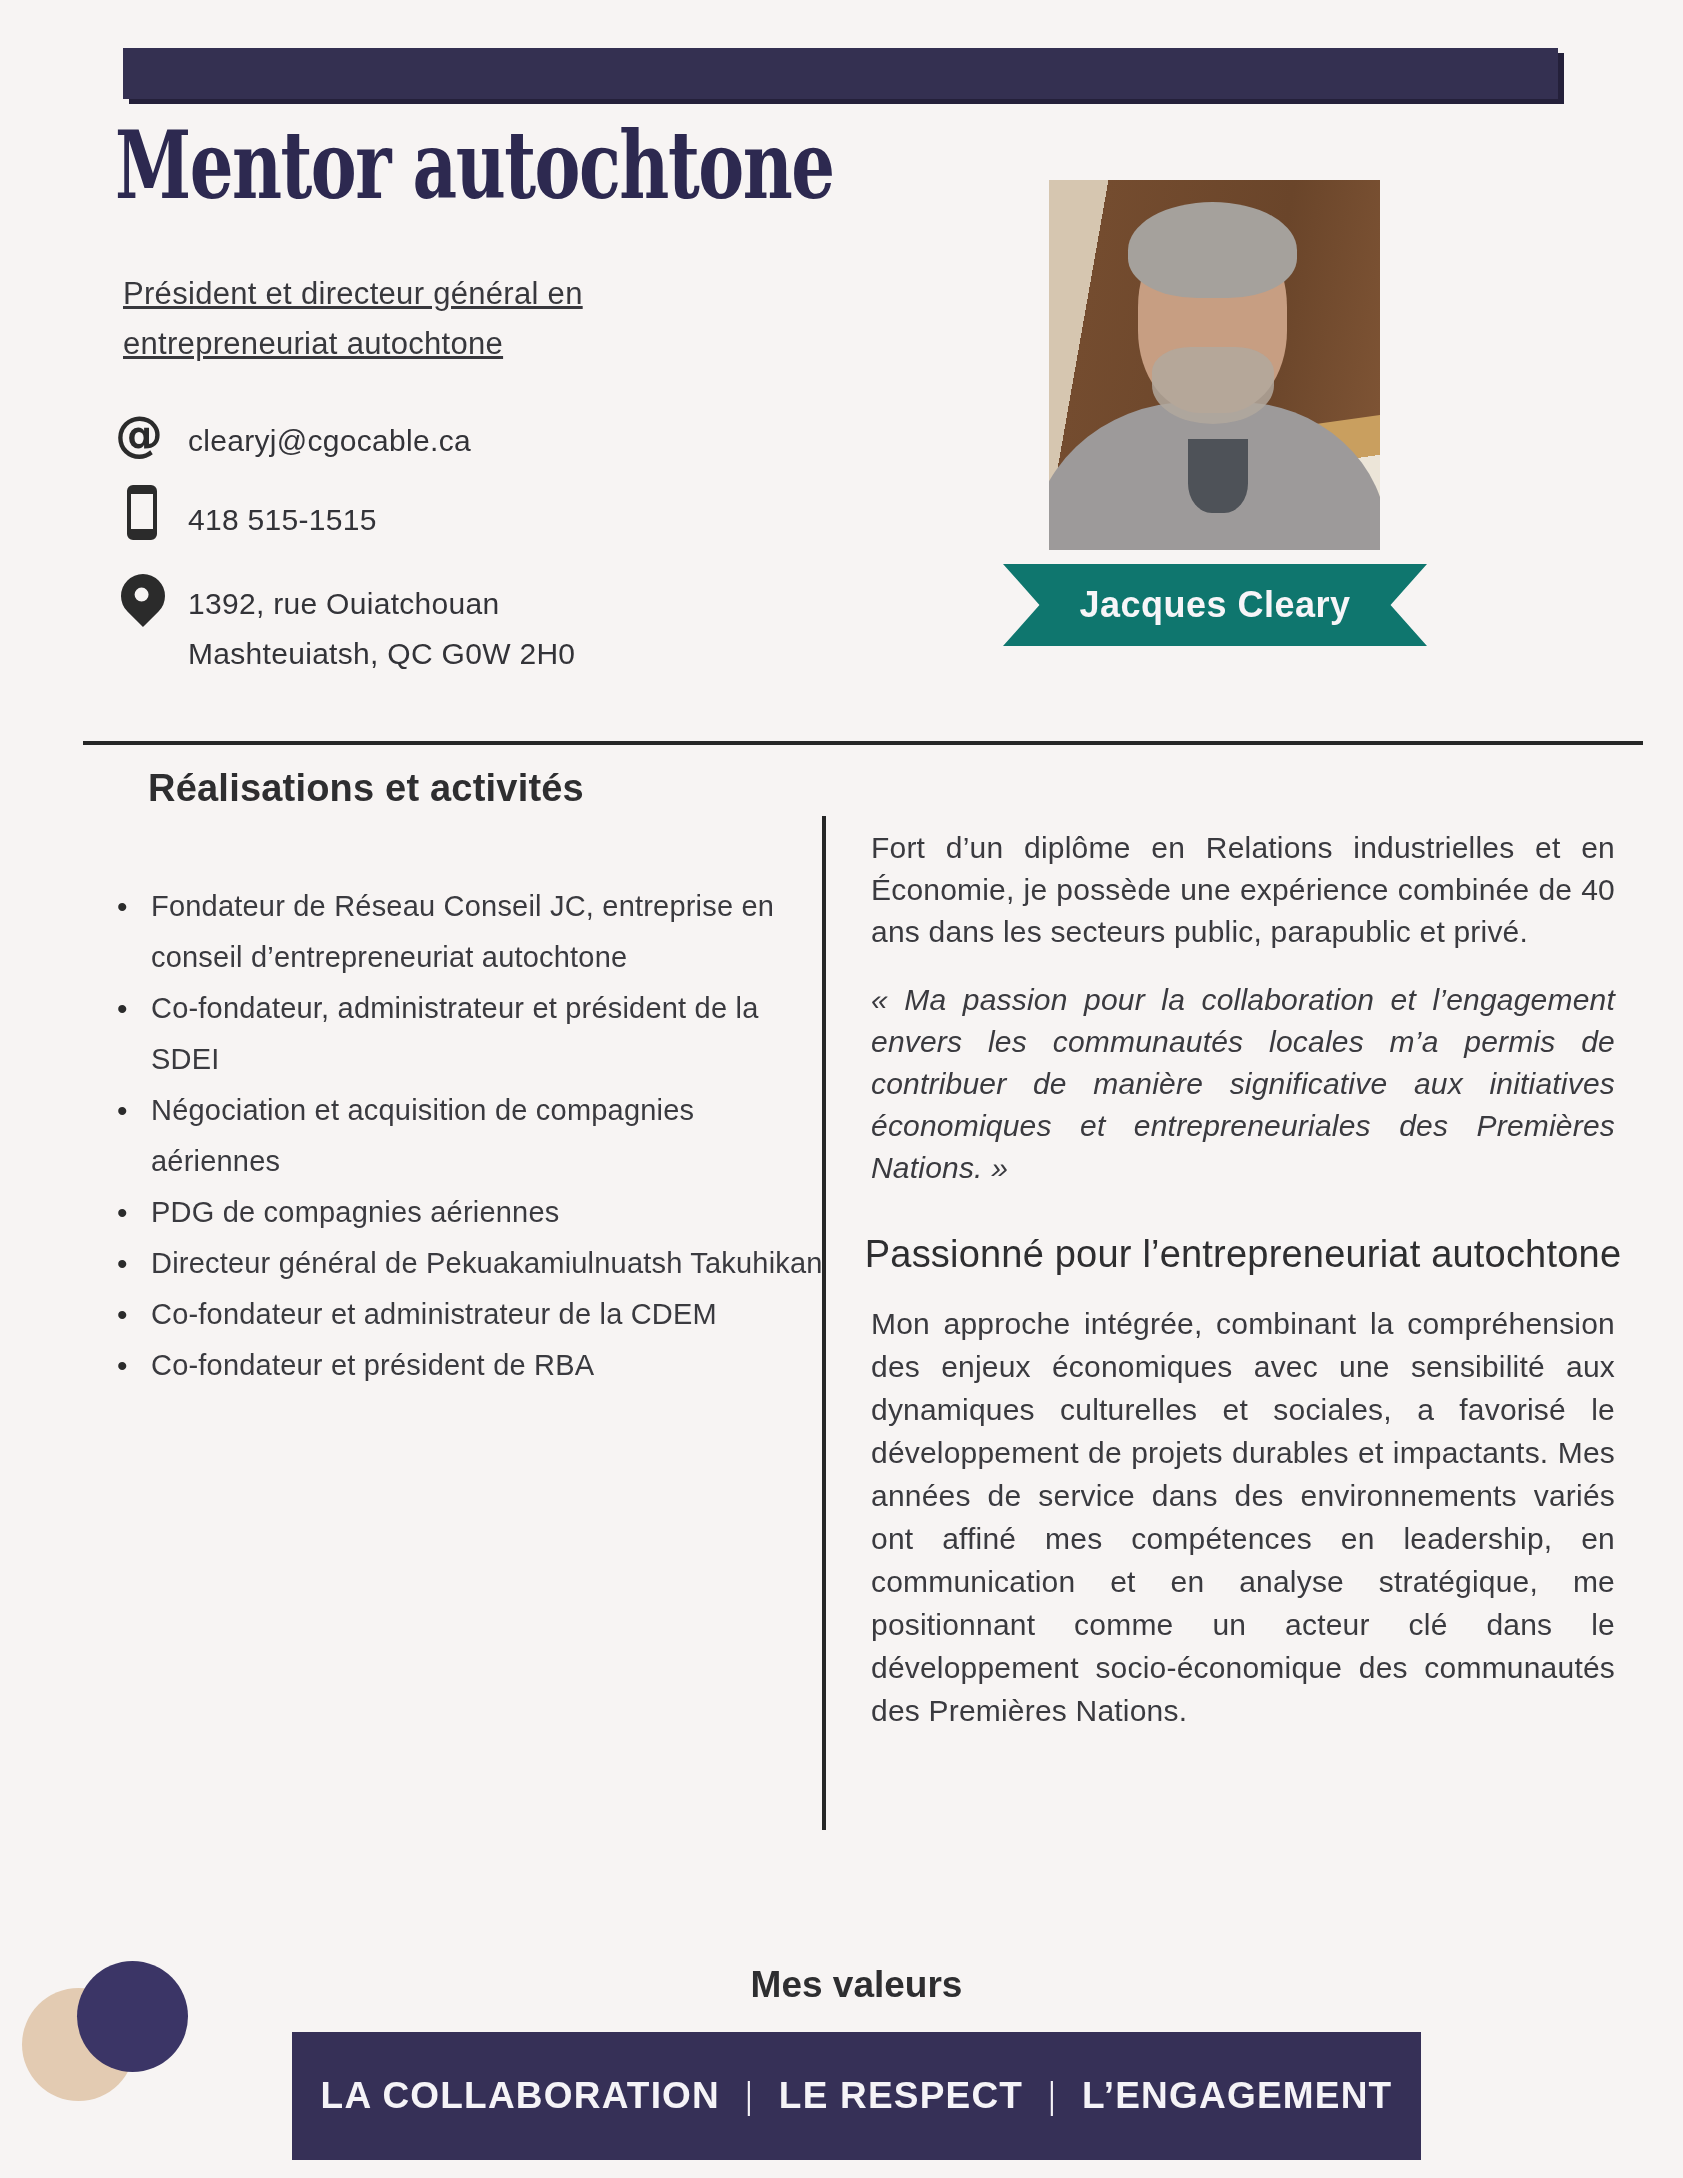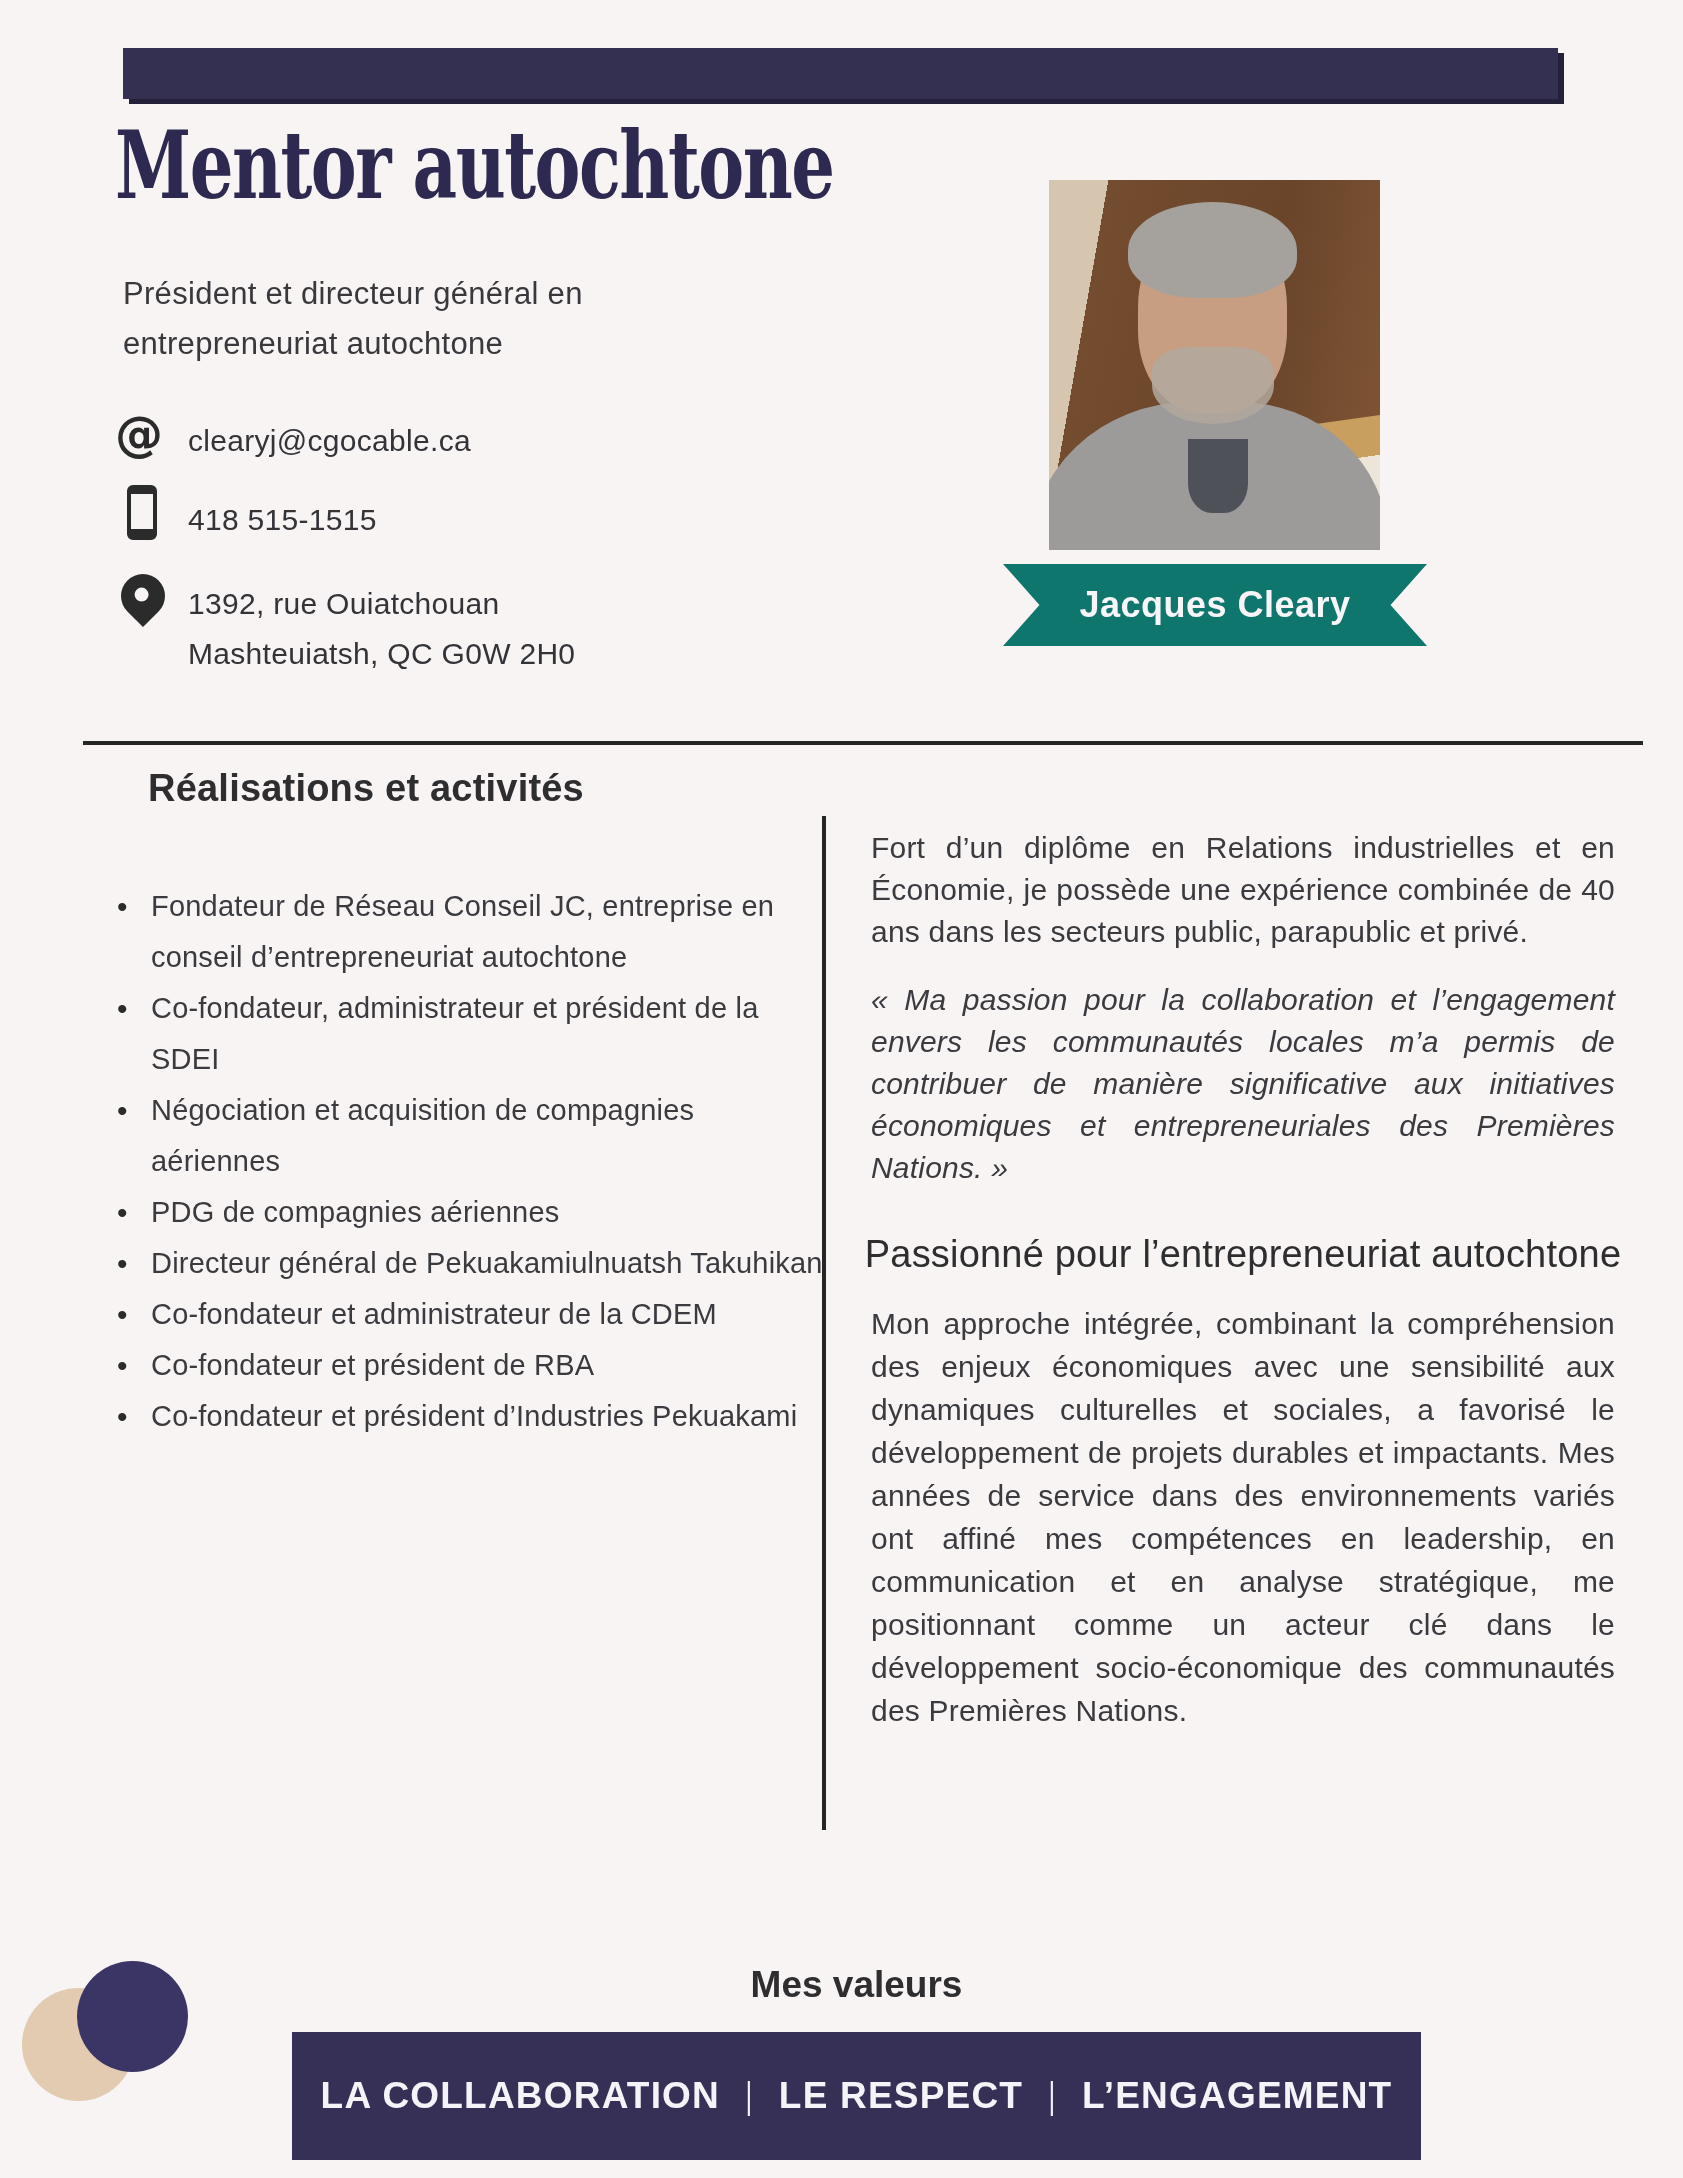--- a/index.html
+++ b/index.html
@@ -18,21 +18,21 @@
 
   
   .title {
     position:absolute; left:115px; top:111px; margin:0;
     font-family:"DejaVu Serif", serif; font-weight:bold;
     font-size:93px; color:#2d2950; letter-spacing:-2px;
     transform:scaleX(0.74); transform-origin:left top; white-space:nowrap;
   }
   .subtitle {
     position:absolute; left:123px; top:269px;
-    font-size:31px; line-height:50px; color:#38383d; letter-spacing:0.3px;
+    font-size:31px; line-height:50px; color:#38383d; letter-spacing:0.3px;text-decoration:underline;
   }
 
   
   .contact-text { position:absolute; font-size:30px; color:#333338; letter-spacing:0.3px; }
   .at-icon {
     position:absolute; left:115px; top:410px;
     font-family:"DejaVu Sans", sans-serif; font-weight:bold;
     font-size:48px; color:#2b2b2b; line-height:1;
   }
   .phone-icon {
@@ -204,21 +204,20 @@
   <h2 class="col-heading left-heading">Réalisations et activités</h2>
 
   <ul class="bullet-list">
     <li>Fondateur de Réseau Conseil JC, entreprise en conseil d’entrepreneuriat autochtone</li>
     <li>Co-fondateur, administrateur et président de la SDEI</li>
     <li>Négociation et acquisition de compagnies aériennes</li>
     <li>PDG de compagnies aériennes</li>
     <li>Directeur général de Pekuakamiulnuatsh Takuhikan</li>
     <li>Co-fondateur et administrateur de la CDEM</li>
     <li>Co-fondateur et président de RBA</li>
-    <li>Co-fondateur et président d’Industries Pekuakami</li>
   </ul>
 
   <div class="right-col">
     <p class="p-intro">Fort d’un diplôme en Relations industrielles et en Économie, je possède une expérience combinée de 40 ans dans les secteurs public, parapublic et privé.</p>
     <p class="p-quote">« Ma passion pour la collaboration et l’engagement envers les communautés locales m’a permis de contribuer de manière significative aux initiatives économiques et entrepreneuriales des Premières Nations. »</p>
     <h4>Passionné pour l’entrepreneuriat autochtone</h4>
     <p class="p-passion">Mon approche intégrée, combinant la compréhension des enjeux économiques avec une sensibilité aux dynamiques culturelles et sociales, a favorisé le développement de projets durables et impactants. Mes années de service dans des environnements variés ont affiné mes compétences en leadership, en communication et en analyse stratégique, me positionnant comme un acteur clé dans le développement socio-économique des communautés des Premières Nations.</p>
   </div>
 
   <h2 class="values-heading">Mes valeurs</h2>

